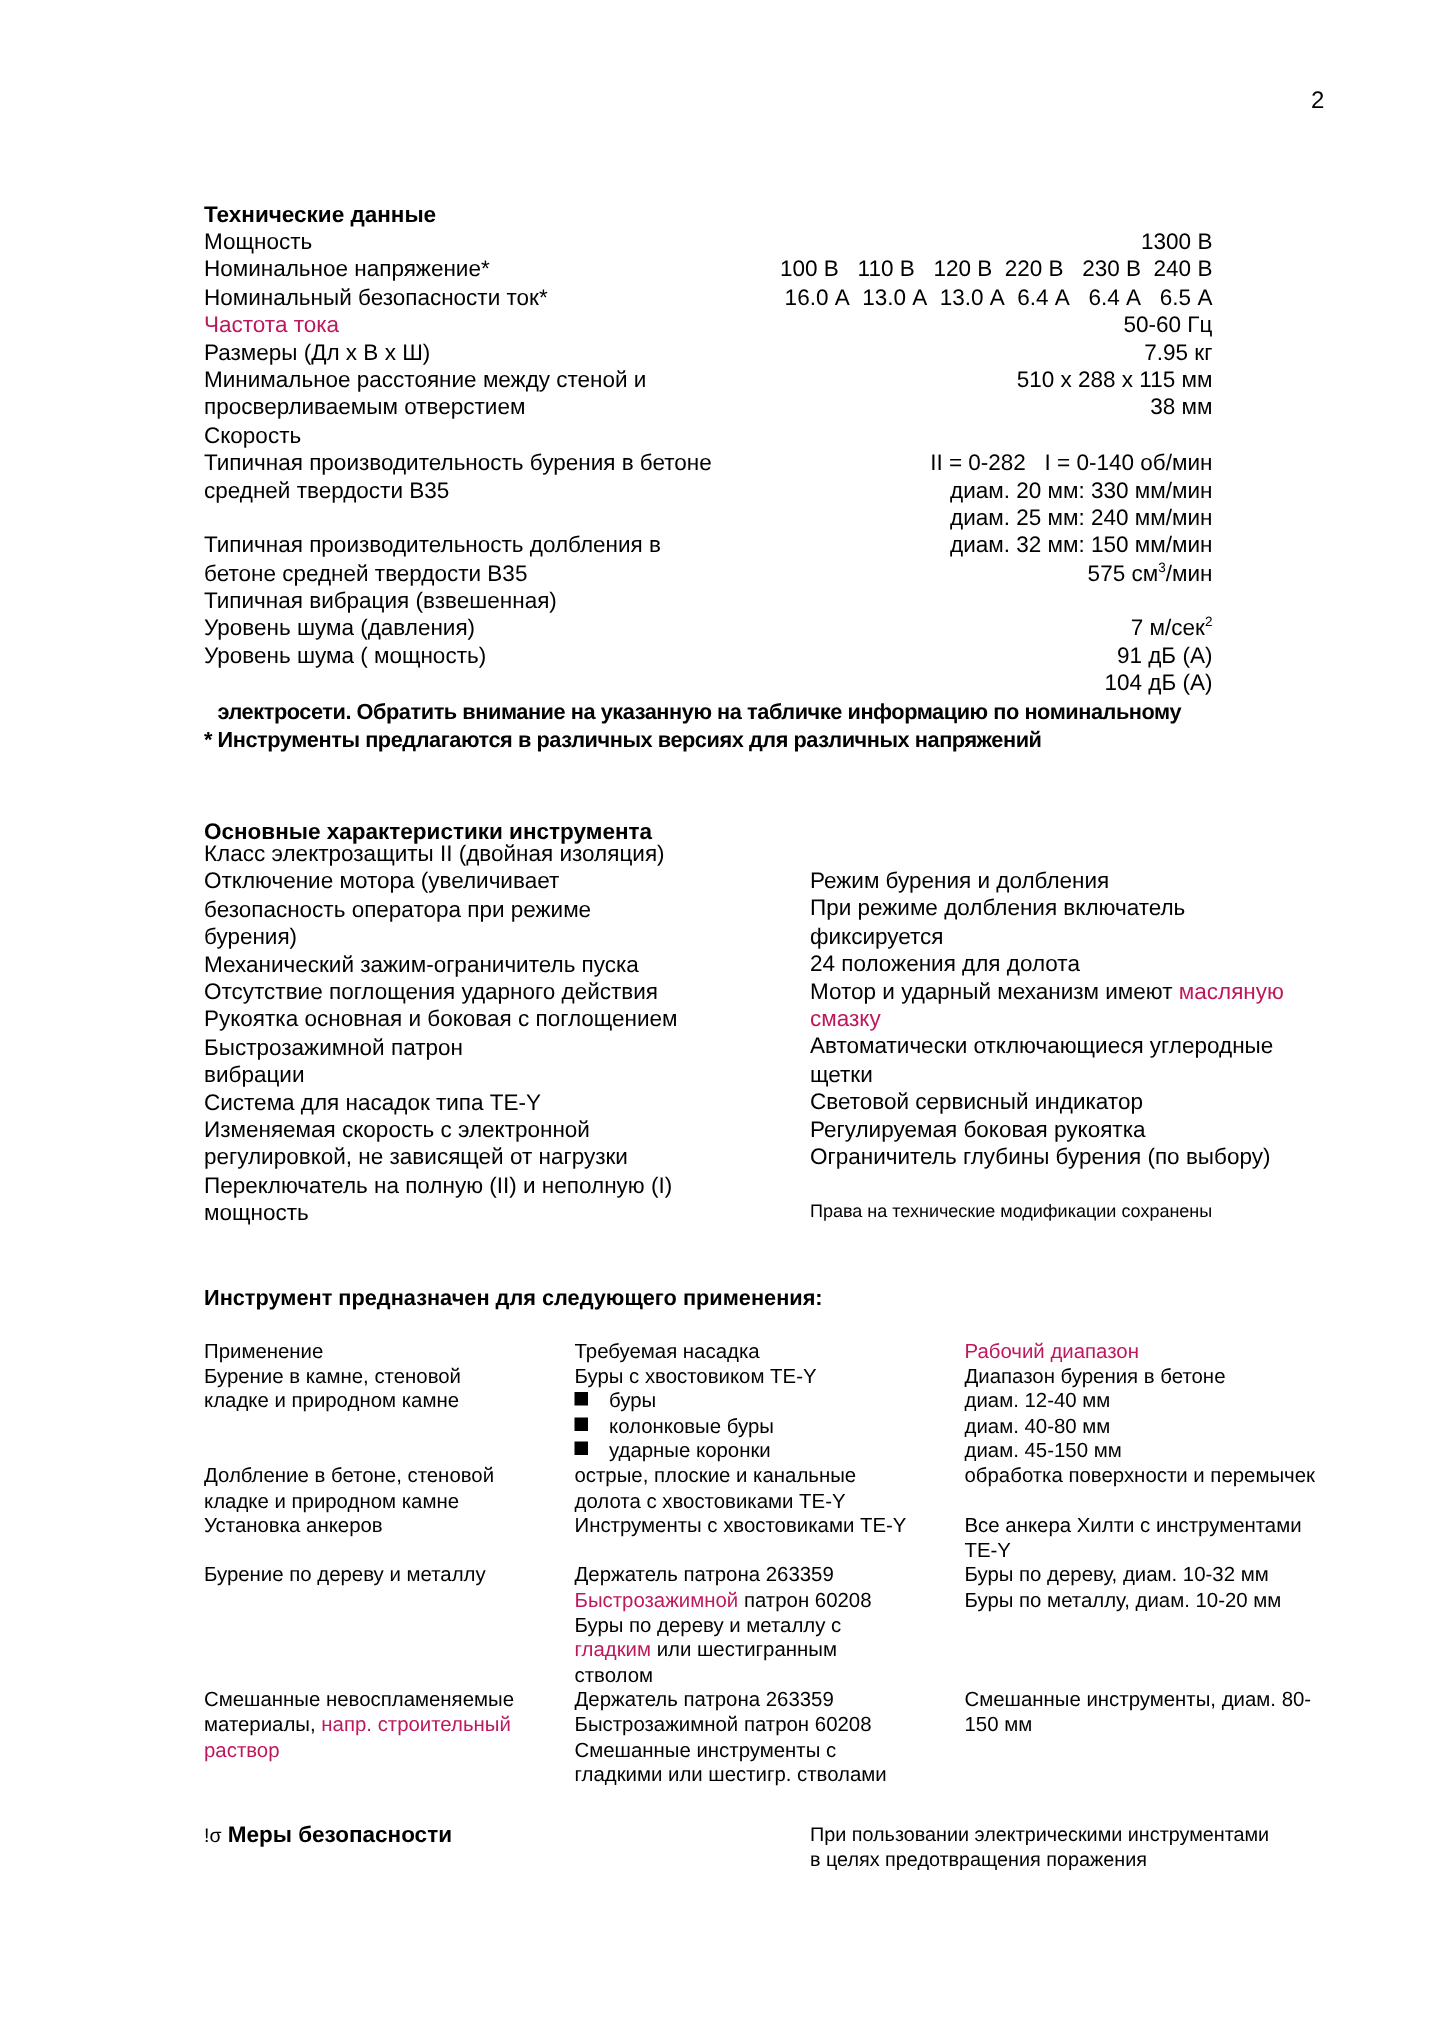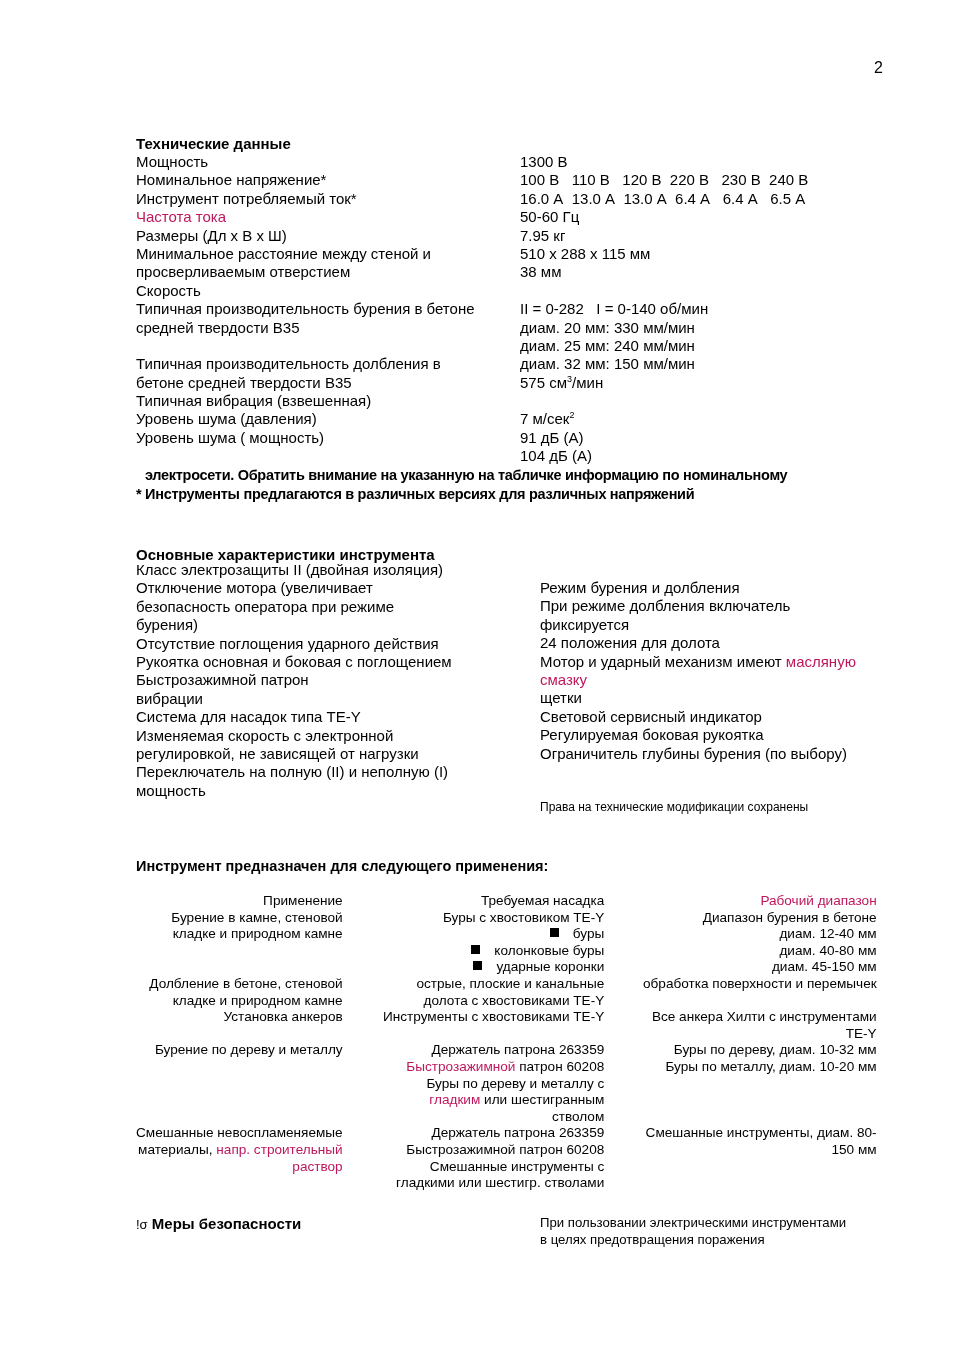--- a/index.html
+++ b/index.html
@@ -1,56 +1,56 @@
 <!DOCTYPE html>
 <html><head>
 <meta charset="utf-8">
 <style>
   html, body { margin:0; padding:0; background:#fff; }
   body { width:954px; height:1351px; position:relative; overflow:hidden;
          font-family:"Liberation Sans", sans-serif; color:#000; }
   .abs { position:absolute; white-space:nowrap; }
   .t { font-size:15px; line-height:18.4px; }
-  .s { font-size:13.6px; line-height:16.6px;text-align:right; }
+  .s { font-size:13.6px; line-height:16.6px; }
   .xs { font-size:12px; line-height:15px; }
   .b { font-weight:bold; }
   .red { color:#be185d; }
   .narrow { font-family:"Liberation Sans", sans-serif; font-weight:bold; font-size:14.5px; line-height:18.5px; letter-spacing:-0.3px; }
   sup { font-size:9px; vertical-align:super; line-height:0; }
   .bullet { display:inline-block; width:9px; height:9px; background:#000; margin-right:14px; vertical-align:1px; }
   .row { display:block; height:18.4px; }
   .srow { display:block; height:16.6px; }
 </style>
 </head>
 <body>
 
 <div class="abs t" style="left:874px; top:59px; font-size:16px;">2</div>
 
 <div class="abs t b" style="left:136px; top:135px;">Технические данные</div>
 
 <div class="abs t" style="left:136px; top:153px;">
   <span class="row">Мощность</span>
   <span class="row">Номинальное напряжение*</span>
-  <span class="row">Инструмент потребляемый ток*</span>
+  <span class="row">Номинальный безопасности ток*</span>
   <span class="row red">Частота тока</span>
   <span class="row">Размеры (Дл x В x Ш)</span>
   <span class="row">Минимальное расстояние между стеной и</span>
   <span class="row">просверливаемым отверстием</span>
   <span class="row">Скорость</span>
   <span class="row">Типичная производительность бурения в бетоне</span>
   <span class="row">средней твердости B35</span>
   <span class="row"></span>
   <span class="row">Типичная производительность долбления в</span>
   <span class="row">бетоне средней твердости B35</span>
   <span class="row">Типичная вибрация (взвешенная)</span>
   <span class="row">Уровень шума (давления)</span>
   <span class="row">Уровень шума ( мощность)</span>
 </div>
 
-<div class="abs t" style="left:520px; top:153px;">
+<div class="abs t" style="left:520px; top:153px;text-align:right;">
   <span class="row">1300 В</span>
   <span class="row" style="white-space:pre;">100 В   110 В   120 В  220 В   230 В  240 В</span>
   <span class="row" style="white-space:pre;">16.0 А  13.0 А  13.0 А  6.4 А   6.4 А   6.5 А</span>
   <span class="row">50-60 Гц</span>
   <span class="row">7.95 кг</span>
   <span class="row">510 x 288 x 115 мм</span>
   <span class="row">38 мм</span>
   <span class="row"></span>
   <span class="row" style="white-space:pre;">II = 0-282   I = 0-140 об/мин</span>
   <span class="row">диам. 20 мм: 330 мм/мин</span>
@@ -68,38 +68,40 @@
   <span class="row" style="height:18.5px;">* Инструменты  предлагаются в различных версиях для различных напряжений</span>
 </div>
 
 <div class="abs t b" style="left:136px; top:546px;">Основные характеристики инструмента</div>
 
 <div class="abs t" style="left:136px; top:561px;">
   <span class="row">Класс электрозащиты II (двойная изоляция)</span>
   <span class="row">Отключение мотора (увеличивает</span>
   <span class="row">безопасность оператора при режиме</span>
   <span class="row">бурения)</span>
+  <span class="row">Механический зажим-ограничитель пуска</span>
   <span class="row">Отсутствие поглощения ударного действия</span>
   <span class="row">Рукоятка основная и боковая с поглощением</span>
   <span class="row">Быстрозажимной патрон</span>
   <span class="row">вибрации</span>
   <span class="row">Система для насадок типа TE-Y</span>
   <span class="row">Изменяемая скорость с электронной</span>
   <span class="row">регулировкой, не зависящей от нагрузки</span>
   <span class="row">Переключатель на полную (II) и неполную (I)</span>
   <span class="row">мощность</span>
 </div>
 
 <div class="abs t" style="left:540px; top:579px;">
   <span class="row">Режим бурения и долбления</span>
   <span class="row">При режиме долбления включатель</span>
   <span class="row">фиксируется</span>
   <span class="row">24 положения для долота</span>
   <span class="row"><span>Мотор и ударный механизм имеют </span><span class="red">масляную</span></span>
   <span class="row red">смазку</span>
+  <span class="row">Автоматически отключающиеся углеродные</span>
   <span class="row">щетки</span>
   <span class="row">Световой сервисный индикатор</span>
   <span class="row">Регулируемая боковая рукоятка</span>
   <span class="row">Ограничитель глубины бурения (по выбору)</span>
 </div>
 
 <div class="abs xs" style="left:540px; top:800px;">Права на технические модификации сохранены</div>
 
 <div class="abs t b" style="left:136px; top:857px; font-size:14.5px;">Инструмент предназначен для следующего применения:</div>
 

